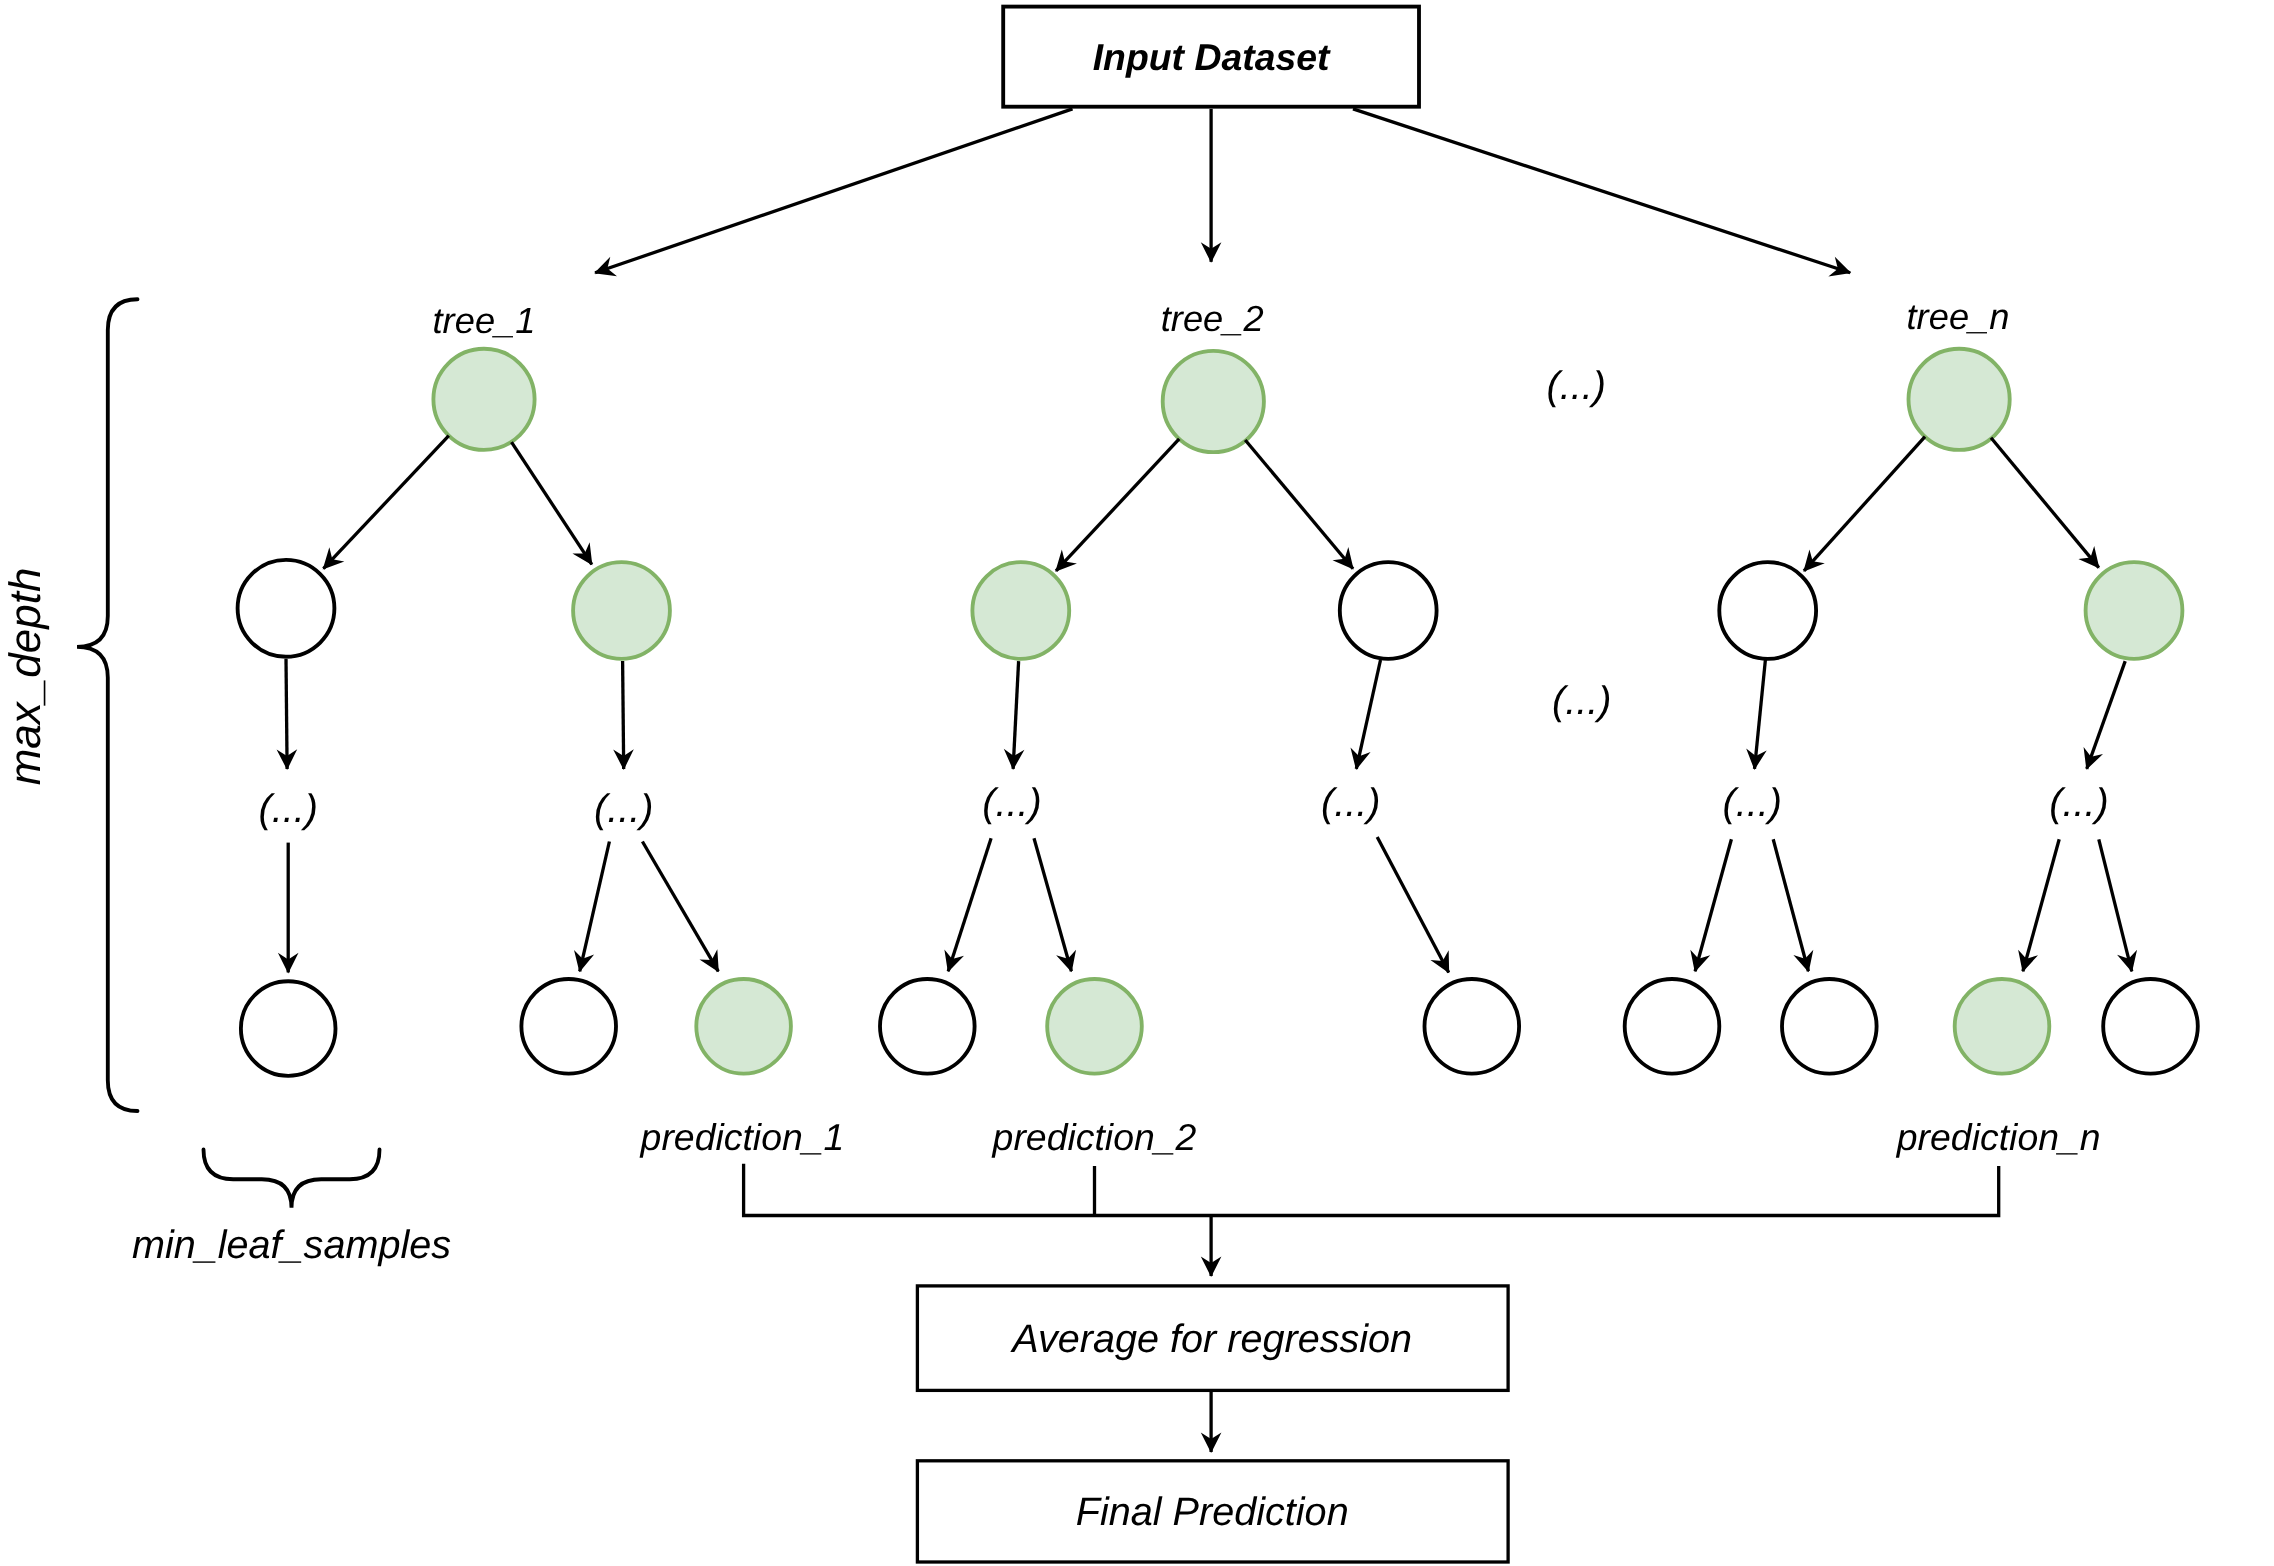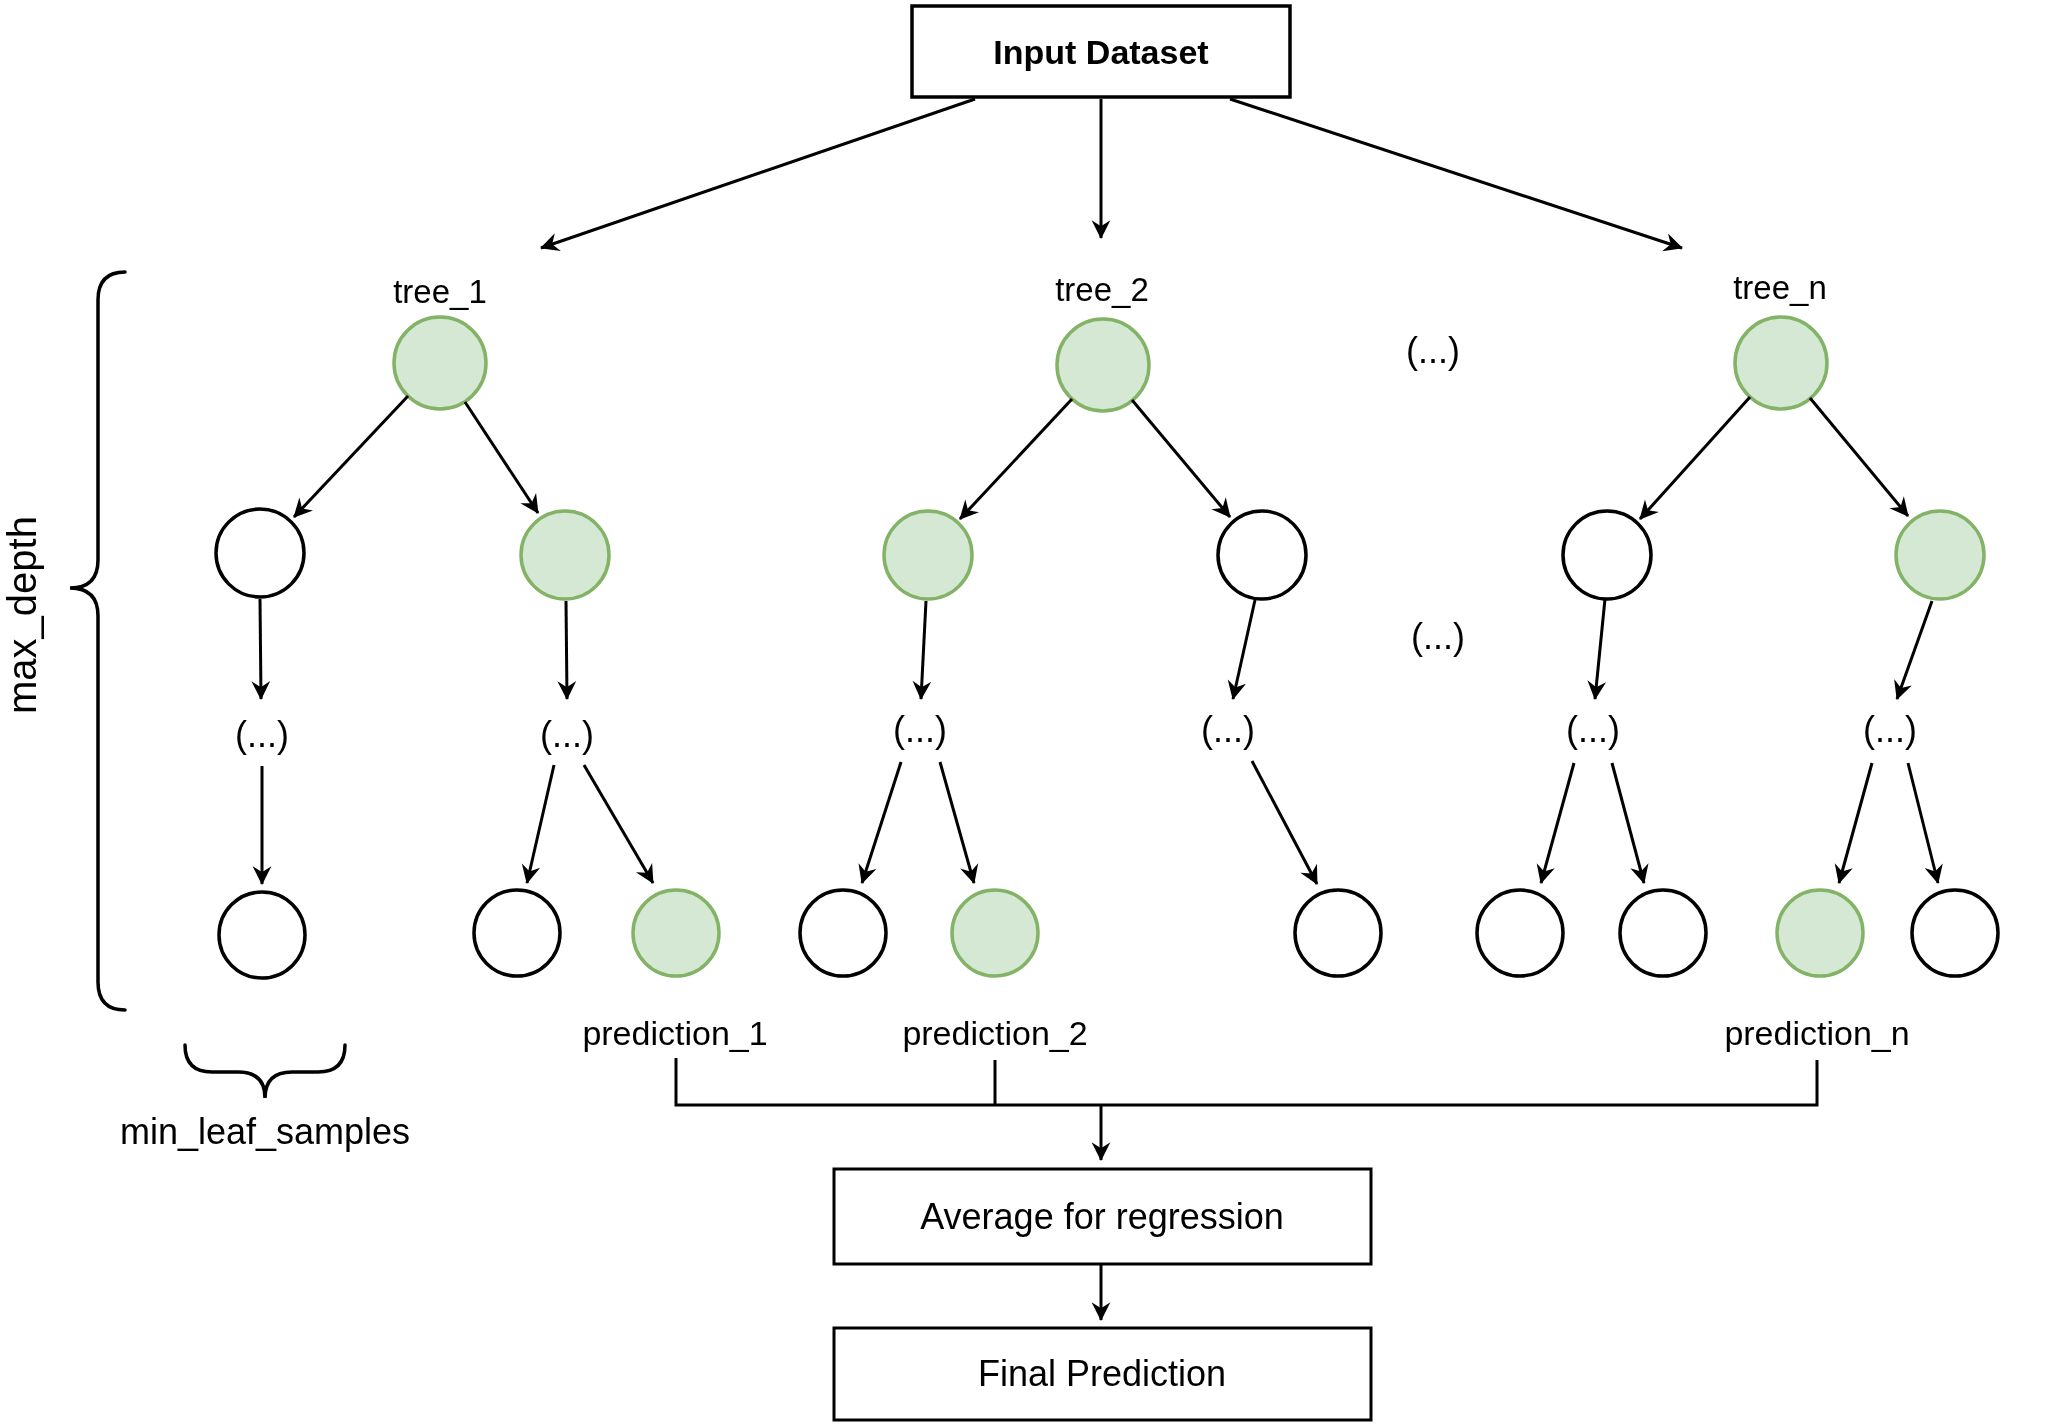--- a/index.html
+++ b/index.html
@@ -2,20 +2,21 @@
 <html><head>
 <meta charset="utf-8">
 <style>
   html, body { margin: 0; padding: 0; background: #ffffff; }
   #canvas {
     position: relative;
     width: 2067px;
     height: 1424px;
     background: var(--bg, #ffffff);
     font-family: "Liberation Sans", sans-serif;
+    font-style: italic;
   }
   svg text {
     font-family: "Liberation Sans", sans-serif;
     fill: var(--text, #000000);
   }
   .node-white { fill: var(--node-fill, #ffffff); stroke: var(--node-stroke, #000000); stroke-width: 3.5; }
   .node-green { fill: var(--hl-fill, #d5e8d4); stroke: var(--hl-stroke, #82b366); stroke-width: 3.5; }
   .edge { stroke: var(--edge, #000000); stroke-width: 3; fill: none; }
   .plain { stroke: var(--edge, #000000); stroke-width: 3; fill: none; }
   .box { fill: var(--node-fill, #ffffff); stroke: var(--edge, #000000); stroke-width: 3.5; }

